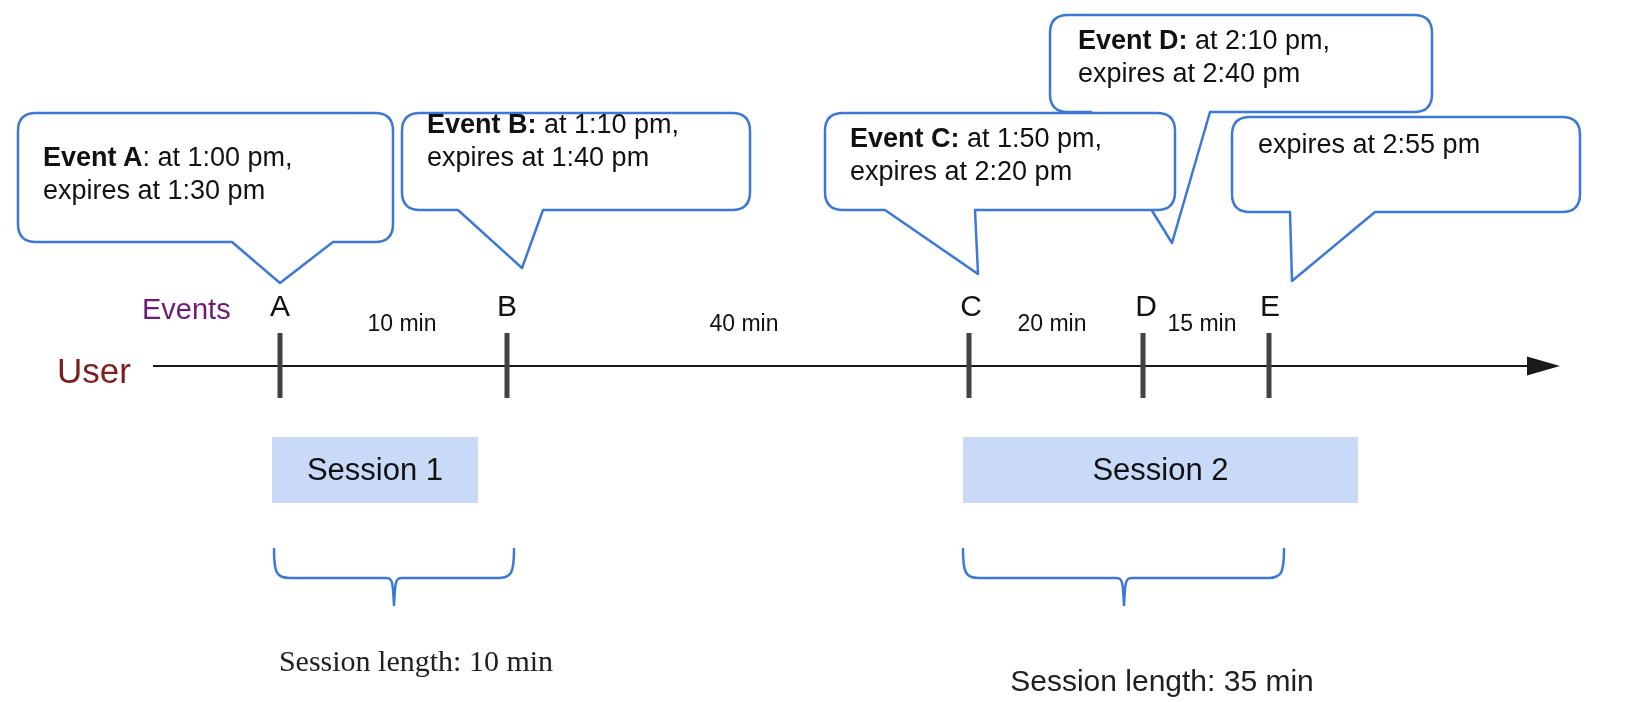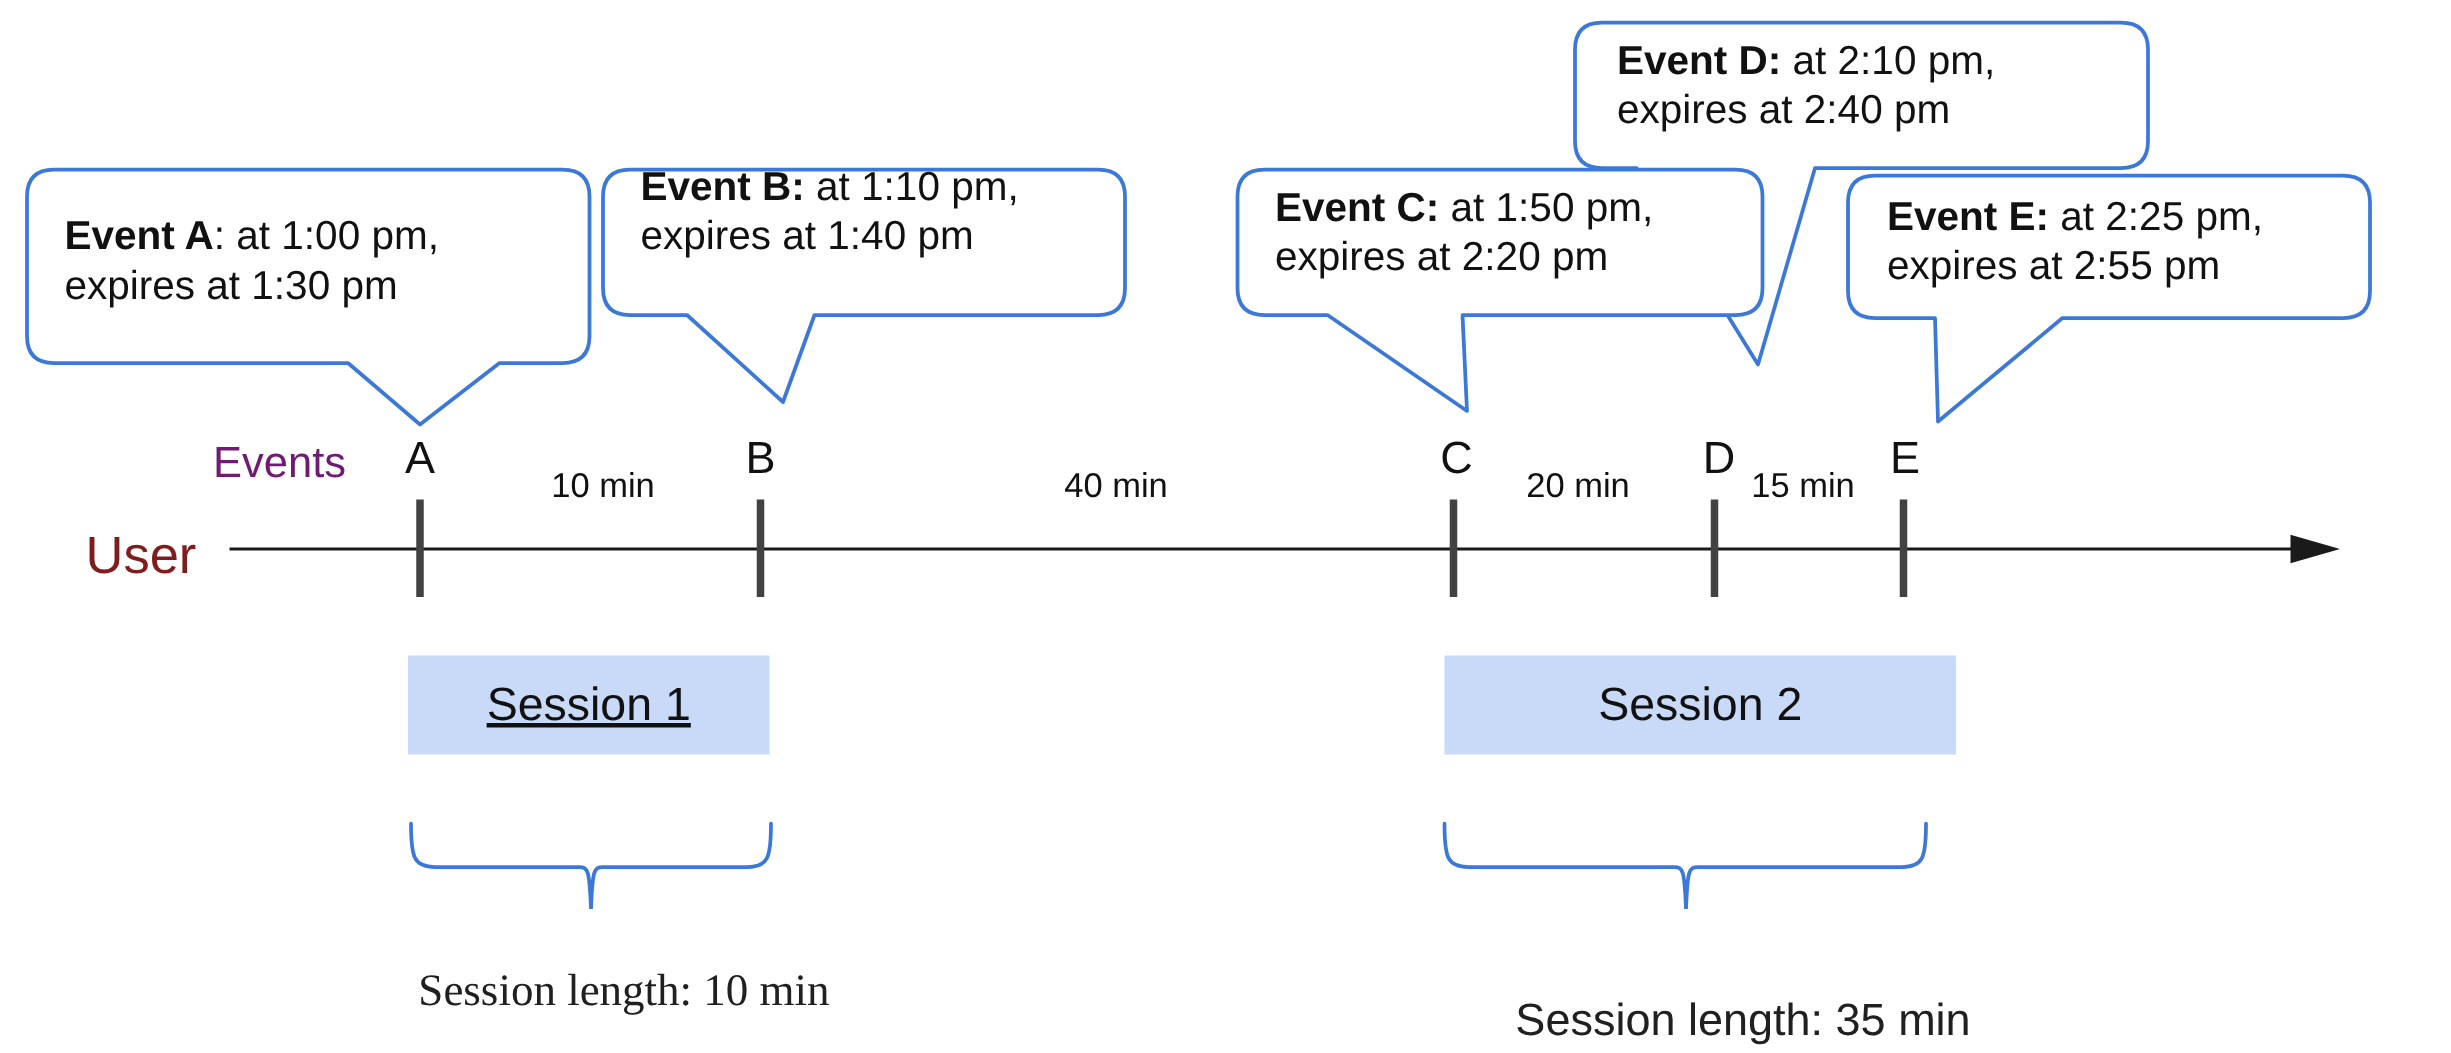--- a/index.html
+++ b/index.html
@@ -63,41 +63,40 @@
   </div>
   <div class="abs bubble-text" style="left:850px;top:122px;">
     <div><b>Event C:</b><span> at 1:50 pm,</span></div>
     <div>expires at 2:20 pm</div>
   </div>
   <div class="abs bubble-text" style="left:1078px;top:24px;">
     <div><b>Event D:</b><span> at 2:10 pm,</span></div>
     <div>expires at 2:40 pm</div>
   </div>
   <div class="abs bubble-text" style="left:1258px;top:128px;">
-    <div><b>Event E:</b><span> at 2:25 pm,</span></div>
     <div>expires at 2:55 pm</div>
   </div>
 
   <div class="abs events-label" style="left:142px;top:293px;">Events</div>
   <div class="abs axis-label" style="left:57px;top:351px;">User</div>
 
   <div class="abs tl-letter" style="left:280px;top:289px;">A</div>
   <div class="abs tl-letter" style="left:507px;top:289px;">B</div>
   <div class="abs tl-letter" style="left:971px;top:289px;">C</div>
   <div class="abs tl-letter" style="left:1146px;top:289px;">D</div>
   <div class="abs tl-letter" style="left:1270px;top:289px;">E</div>
 
   <div class="abs tl-interval" style="left:402px;top:310px;">10 min</div>
   <div class="abs tl-interval" style="left:744px;top:310px;">40 min</div>
   <div class="abs tl-interval" style="left:1052px;top:310px;">20 min</div>
   <div class="abs tl-interval" style="left:1202px;top:310px;">15 min</div>
 
-  <div class="session-box" style="left:272px;width:241px;text-decoration:underline;">
+  <div class="session-box" style="left:272px;width:206px;">
     <span>Session 1</span>
   </div>
-  <div class="session-box" style="left:963px;width:341px;">
+  <div class="session-box" style="left:963px;width:395px;">
     <span>Session 2</span>
   </div>
 
   <div class="abs session-length" style="left:416px;top:644px;font-family:Liberation Serif, serif;">Session length: 10 min</div>
   <div class="abs session-length" style="left:1162px;top:644px;margin-top:20px;">Session length: 35 min</div>
 
 </div>
 
 </body></html>

